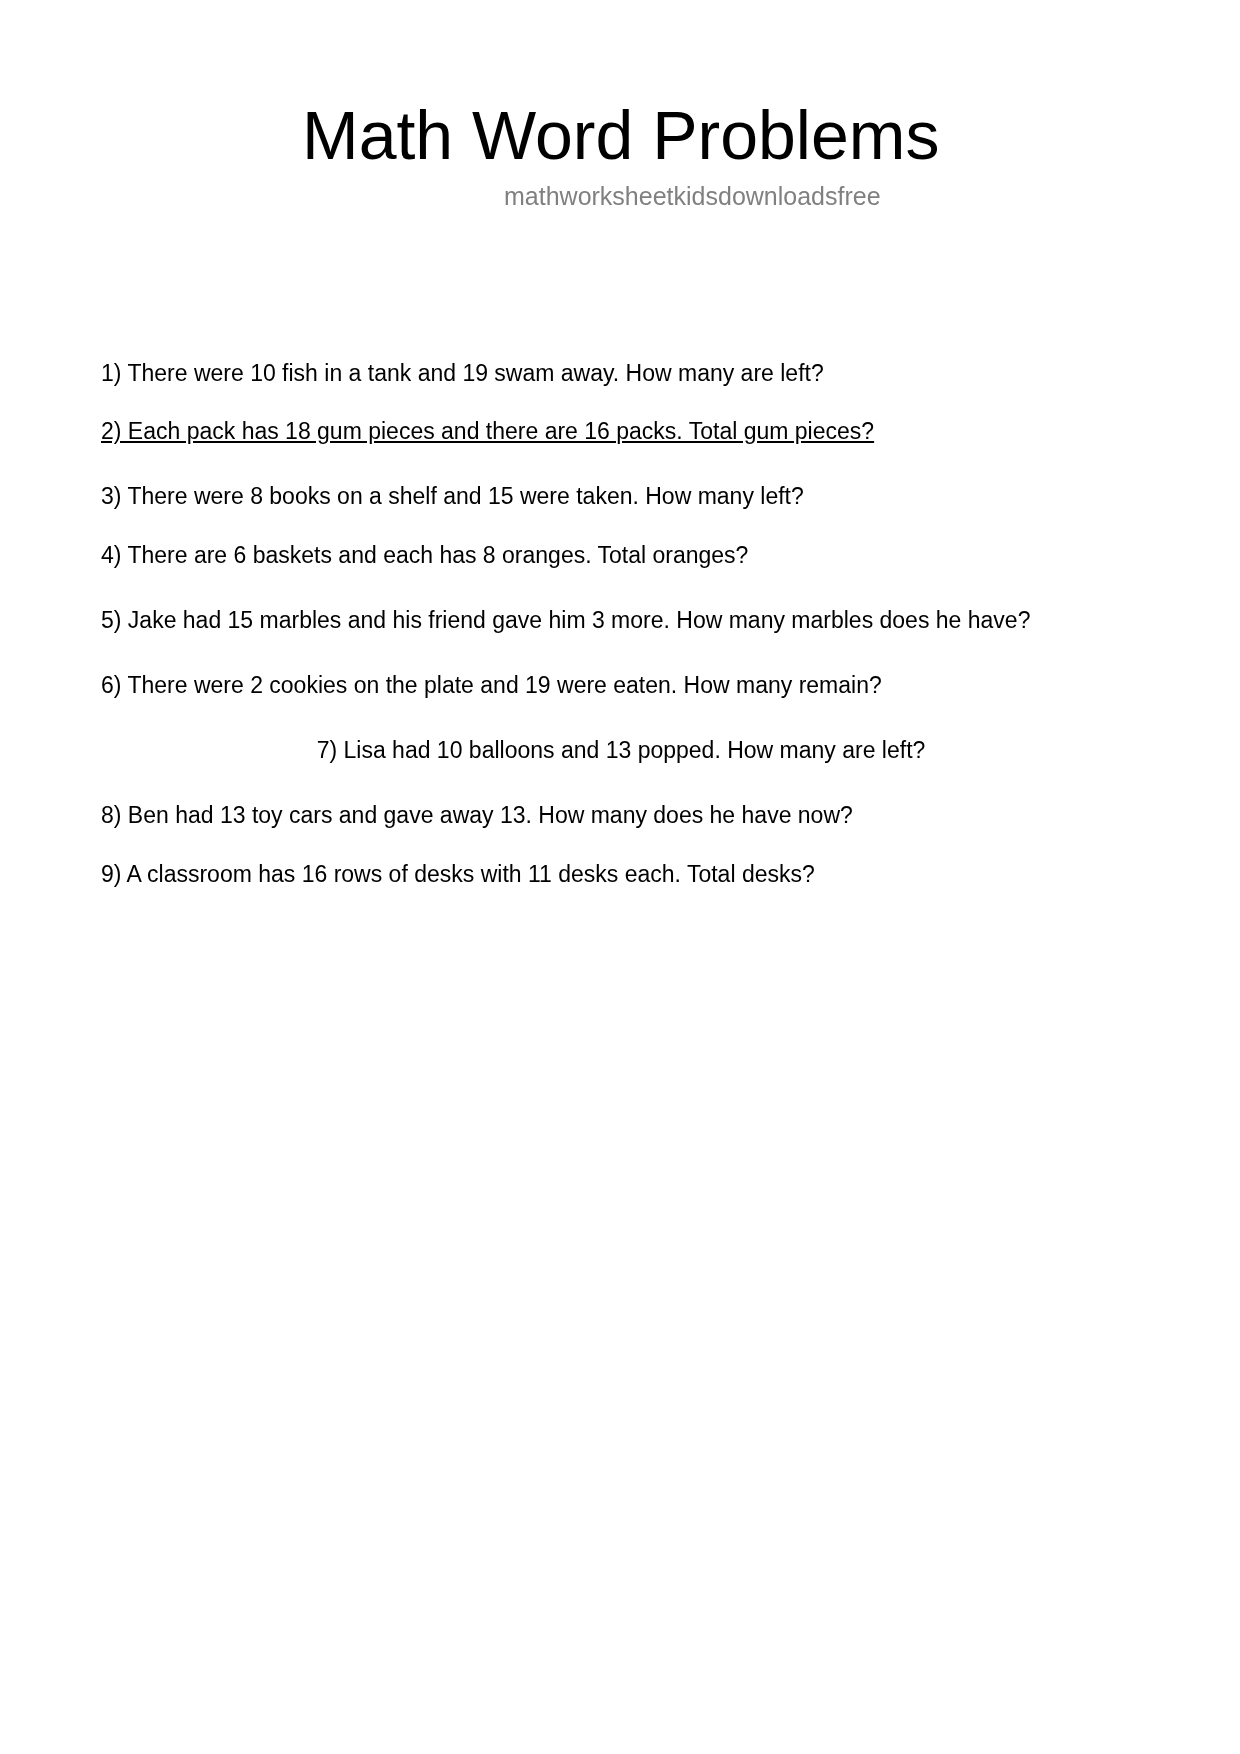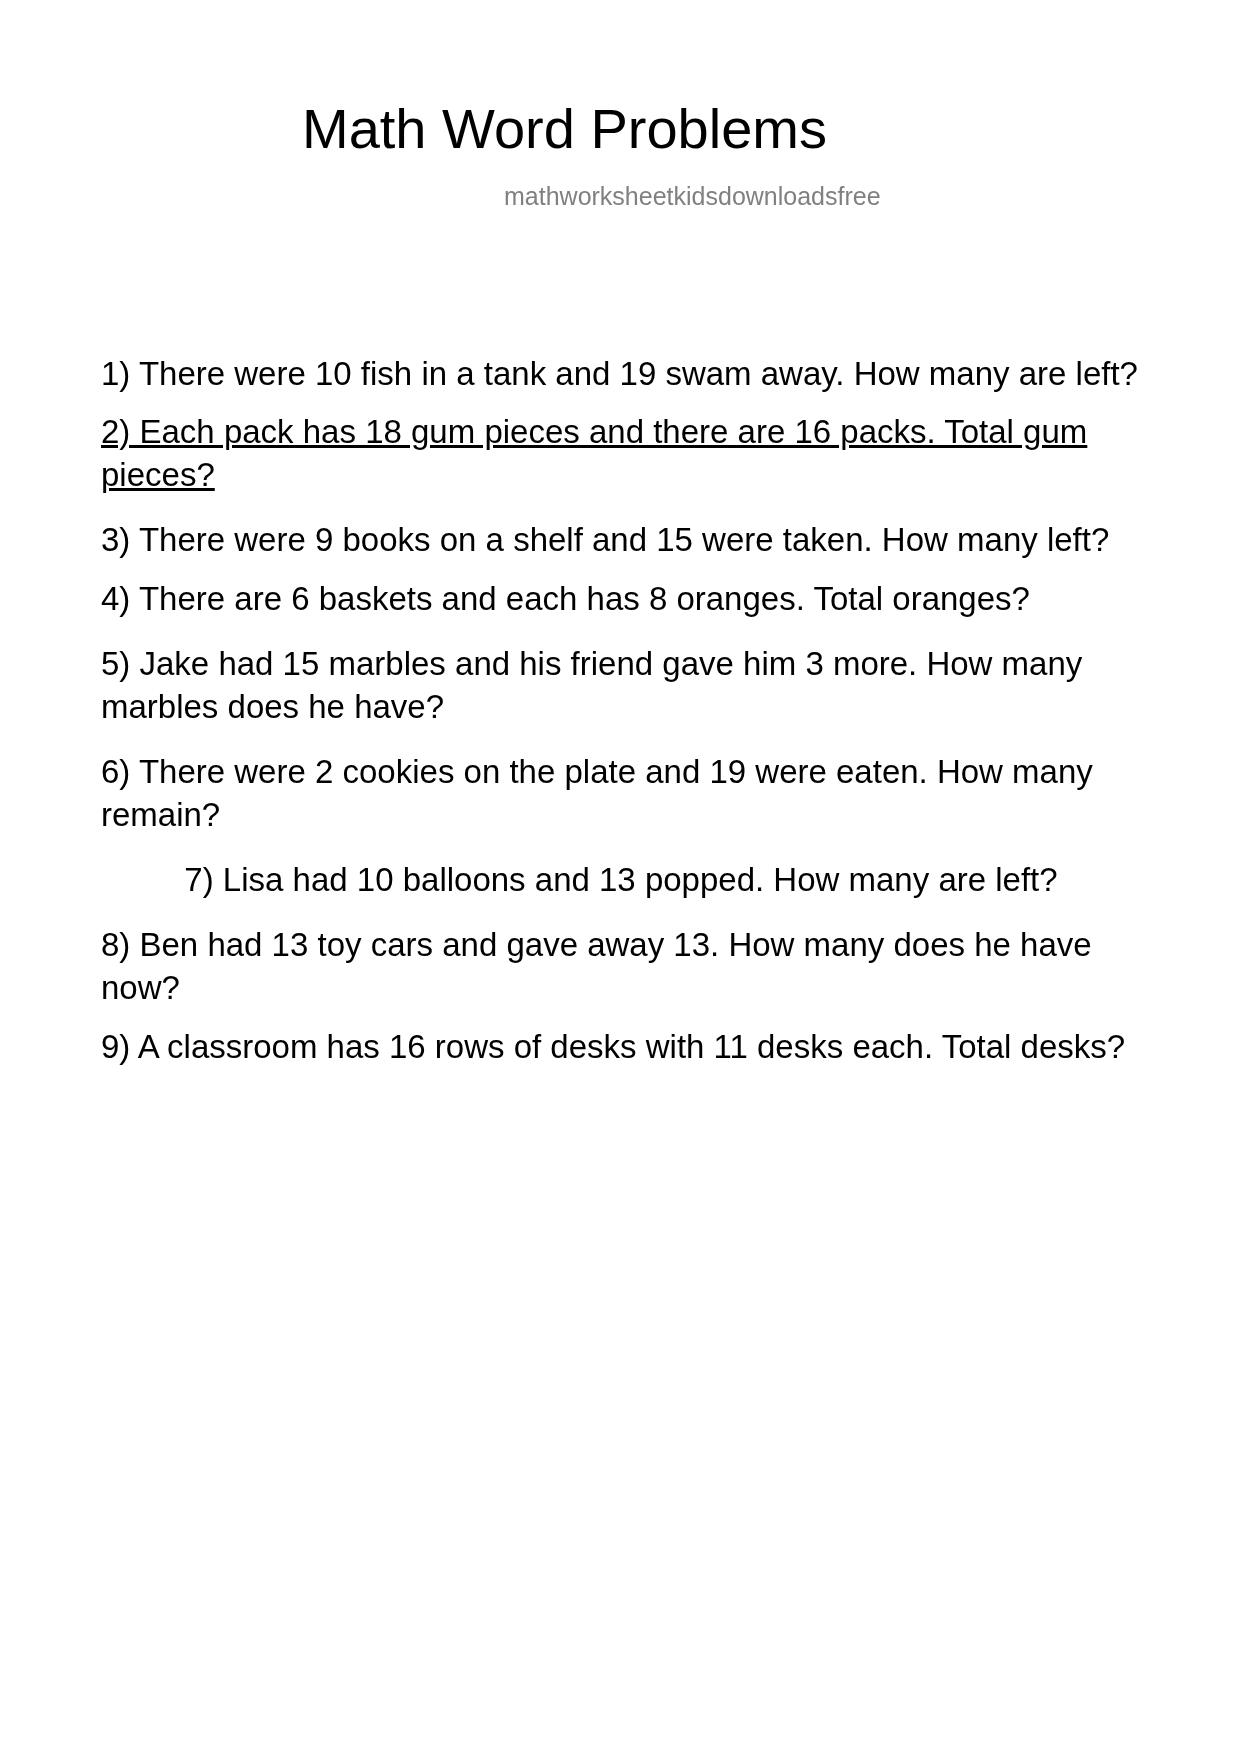--- a/index.html
+++ b/index.html
@@ -1,39 +1,39 @@
 <!DOCTYPE html>
 <html><head>
   <meta charset="utf-8">
   <style>
     html, body { margin: 0; padding: 0; background: #ffffff; }
     body { width: 1240px; height: 1754px; position: relative; overflow: hidden;
            font-family: "Liberation Sans", sans-serif; color: #000; }
-    .title { position: absolute; left: 302px; top: 98px; font-size: 56px; line-height: 1.1; margin: 0; font-weight: normal; }
+    .title { position: absolute; left: 302px; top: 98px; font-size: 68px; line-height: 1.1; margin: 0; font-weight: normal; }
     .subtitle { position: absolute; left: 504px; top: 182px; font-size: 25px; color: #808080; }
     .problems { position: absolute; left: 101px; top: 352px; width: 1040px; margin: 0; padding: 0; list-style: none; }
-    .problem { font-size: 33px; line-height: 43px; margin: 0; }
+    .problem { font-size: 23px; line-height: 43px; margin: 0; }
     .p1 { margin-bottom: 15px; }
     .p2 { margin-bottom: 22px; text-decoration: underline; }
     .p3 { margin-bottom: 16px; }
     .p4 { margin-bottom: 22px; }
     .p5 { margin-bottom: 22px; }
     .p6 { margin-bottom: 22px; }
     .p7 { margin-bottom: 22px; text-align: center; }
     .p8 { margin-bottom: 16px; }
   </style>
 </head>
 <body>
 
 <h1 class="title">Math Word Problems</h1>
 <div class="subtitle">mathworksheetkidsdownloadsfree</div>
 
 <ol class="problems">
   <li class="problem p1">1) There were 10 fish in a tank and 19 swam away. How many are left?</li>
   <li class="problem p2">2) Each pack has 18 gum pieces and there are 16 packs. Total gum pieces?</li>
-  <li class="problem p3">3) There were 9 books on a shelf and 15 were taken. How many left?</li>
+  <li class="problem p3">3) There were 8 books on a shelf and 15 were taken. How many left?</li>
   <li class="problem p4">4) There are 6 baskets and each has 8 oranges. Total oranges?</li>
   <li class="problem p5">5) Jake had 15 marbles and his friend gave him 3 more. How many marbles does he have?</li>
   <li class="problem p6">6) There were 2 cookies on the plate and 19 were eaten. How many remain?</li>
   <li class="problem p7">7) Lisa had 10 balloons and 13 popped. How many are left?</li>
   <li class="problem p8">8) Ben had 13 toy cars and gave away 13. How many does he have now?</li>
   <li class="problem p9">9) A classroom has 16 rows of desks with 11 desks each. Total desks?</li>
 </ol>
 
 </body></html>

